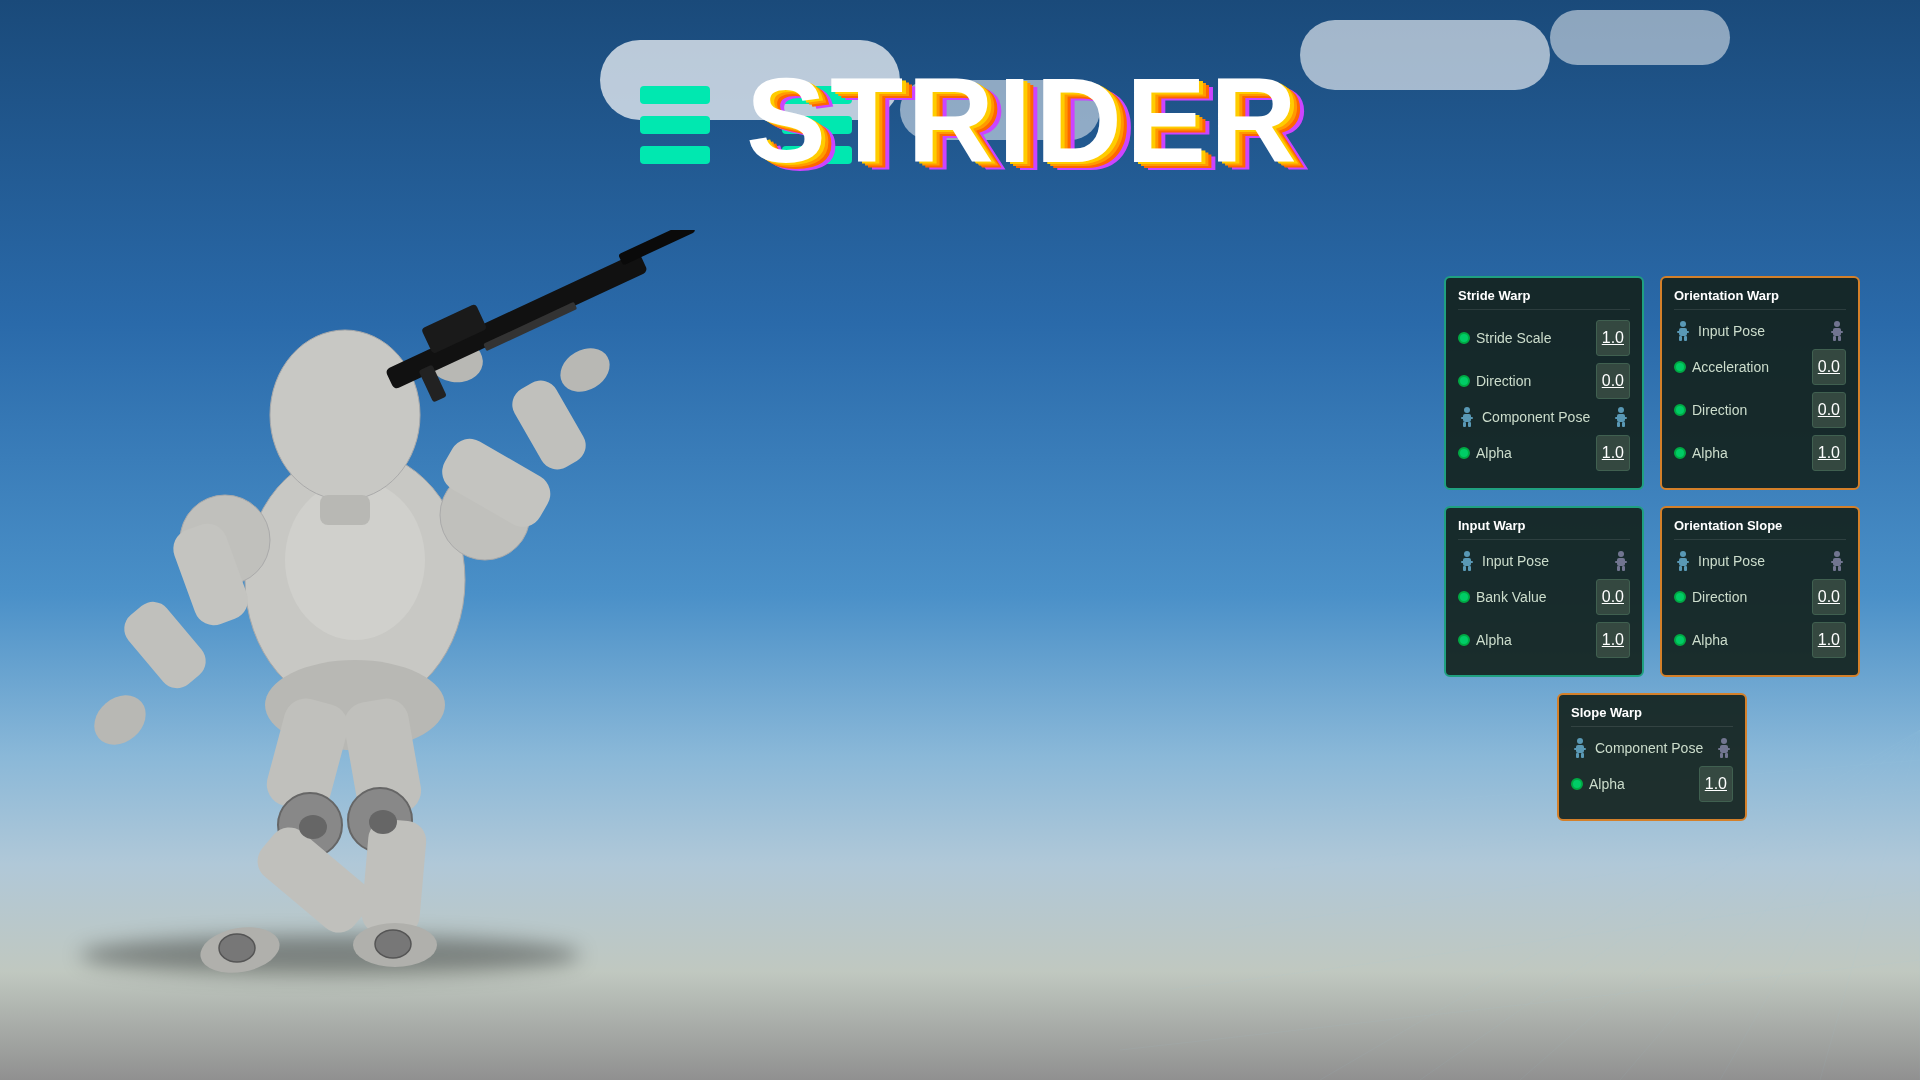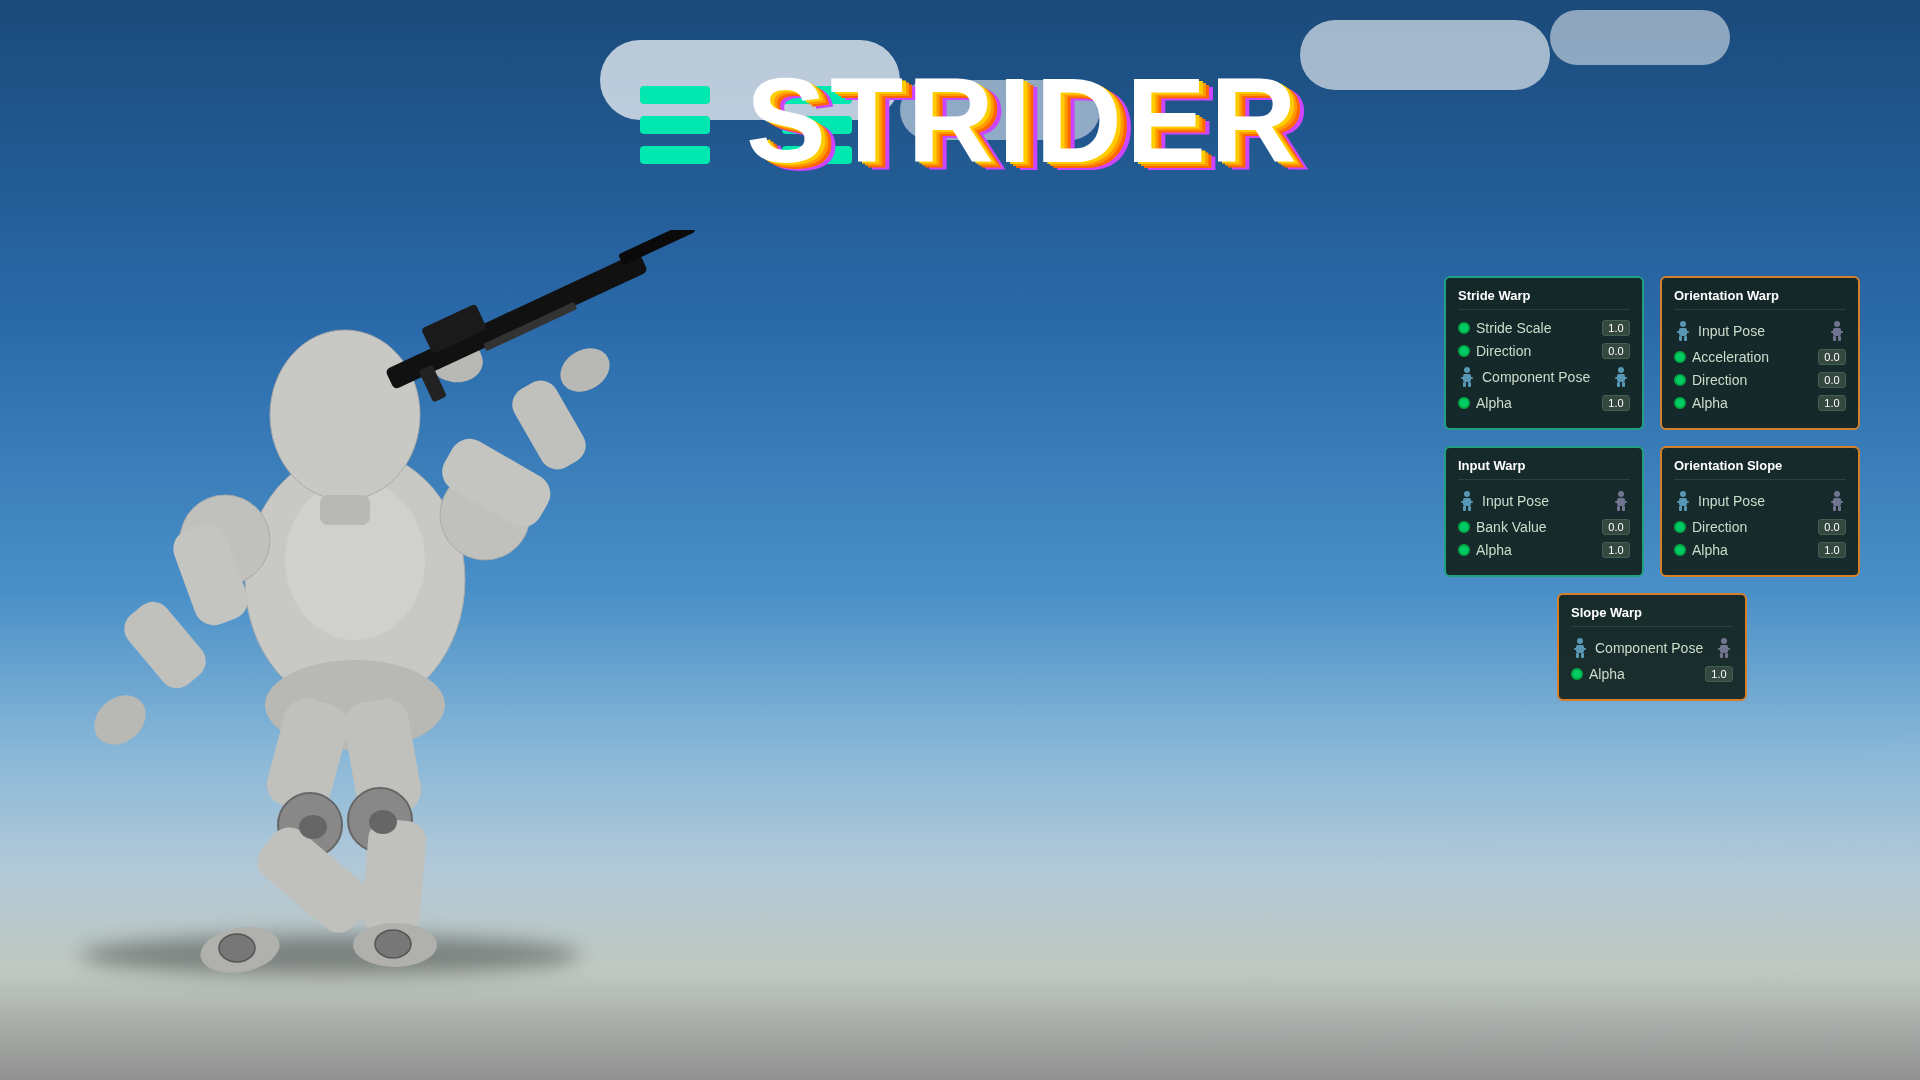--- a/index.html
+++ b/index.html
@@ -190,28 +190,29 @@
       flex-shrink: 0;
     }
 
     .node-label {
       font-size: 14px;
       color: #ccddcc;
       flex: 1;
     }
 
     .node-value {
-      font-size: 11px;
+      font-size: 16px;
       color: #ffffff;
       background: rgba(60,80,70,0.8);
       border: 1px solid #406050;
       border-radius: 3px;
-      padding: 1px 5px;
+      padding: 8px 5px;
       min-width: 28px;
       text-align: center;
+      text-decoration: underline;
     }
 
     .node-pose-icon {
       width: 18px;
       height: 22px;
       display: flex;
       align-items: center;
       justify-content: center;
     }
 

